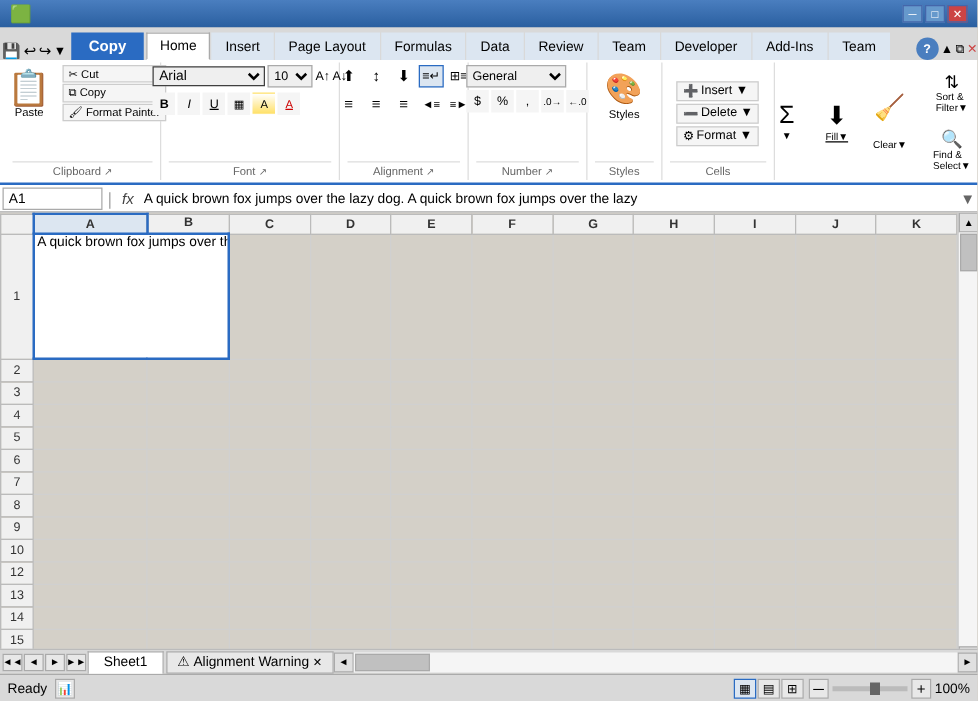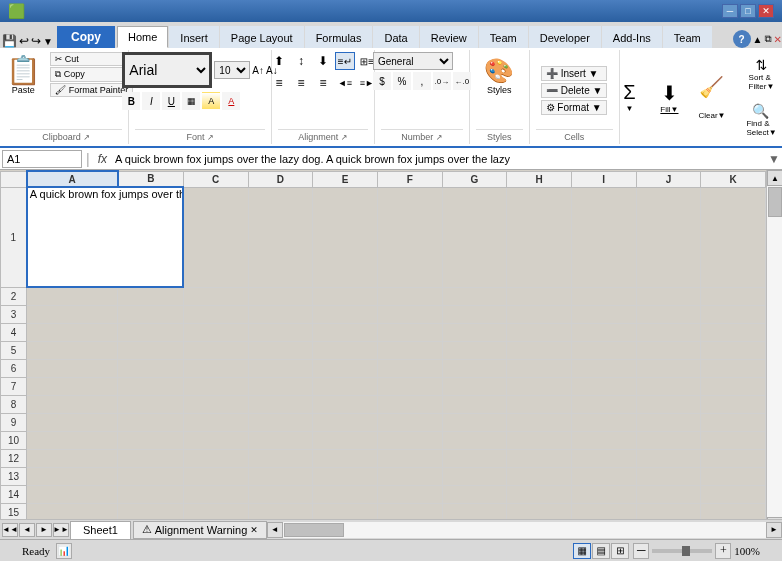--- a/index.html
+++ b/index.html
@@ -108,23 +108,23 @@
       border: 1px solid #ccc;
       background: #f5f5f5;
       cursor: pointer;
       white-space: nowrap;
     }
 
     
     .font-row { display: flex; align-items: center; gap: 2px; margin-bottom: 2px; }
     .font-select {
       width: 90px;
-      height: 36px;
-      font-size: 14px;
-      border: 3px solid #404040;
+      height: 16px;
+      font-size: 11px;
+      border: 1px solid #404040;
     }
     .size-select {
       width: 36px;
       height: 18px;
       font-size: 10px;
       border: 1px solid #aaa;
     }
     .font-btn {
       width: 18px;
       height: 18px;
@@ -286,24 +286,23 @@
       margin: 1px;
     }
 
     
     .status-bar {
       background: #d9d9d9;
       border-top: 1px solid #aaa;
       height: 22px;
       display: flex;
       align-items: center;
-      padding: 0 22px;
+      padding: 0 6px;
       justify-content: space-between;
       font-size: 11px;
-      font-family: Liberation Serif, serif;
     }
     .status-left { display: flex; align-items: center; gap: 6px; }
     .status-right { display: flex; align-items: center; gap: 4px; }
     .sheet-nav-btn {
       width: 16px;
       height: 14px;
       border: 1px solid #aaa;
       background: #e8e8e8;
       display: flex;
       align-items: center;

